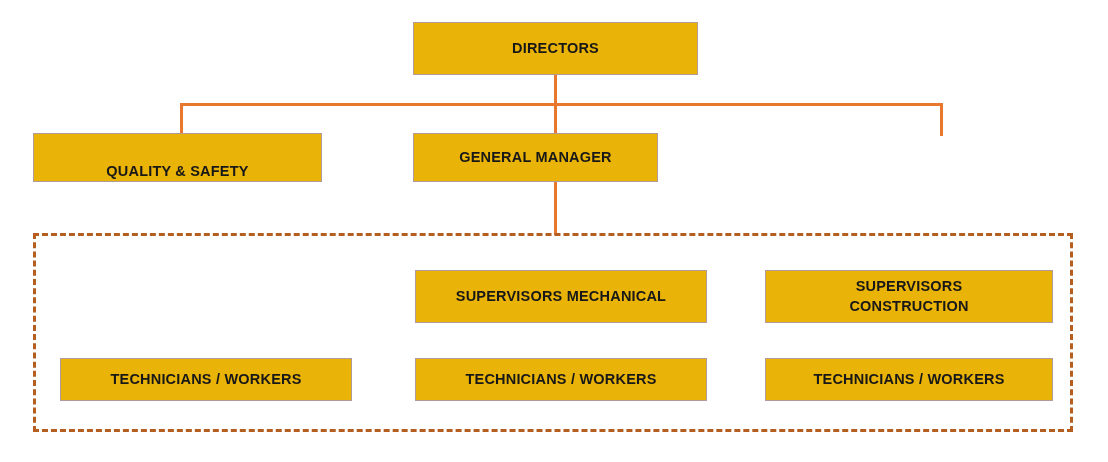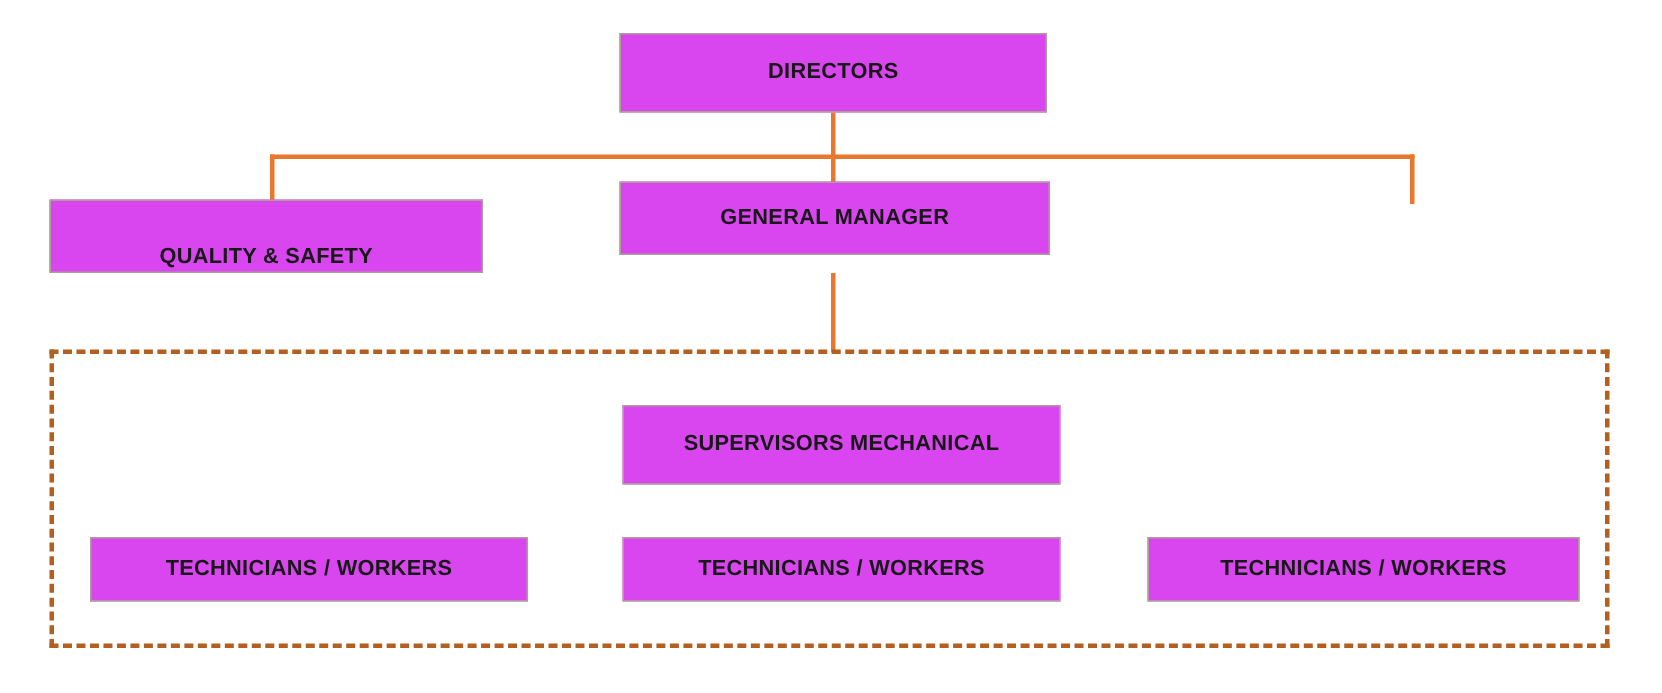--- a/index.html
+++ b/index.html
@@ -17,21 +17,21 @@
     width: 1108px;
     height: 462px;
     background: #ffffff;
     overflow: hidden;
   }
 
   
   .node {
     position: absolute;
     box-sizing: border-box;
-    background: #d946ef;
+    background: #eab308;
     border: 1.5px solid #b09a9a;
     display: flex;
     align-items: center;
     justify-content: center;
     text-align: center;
     z-index: 3;
   }
   .node .label {
     font-family: "Liberation Sans", sans-serif;
     font-weight: bold;
@@ -40,21 +40,21 @@
     color: #181818;
     line-height: 1.32;
     padding: 0 6px;
     white-space: pre-line;
   }
 
   
   #node-directors      { left: 413px; top: 22px;  width: 285px; height: 53px; }
 
   #node-quality        { left: 33px;  top: 133px; width: 289px; height: 49px; align-items: flex-end; }
-  #node-general-manager{ left: 413px; top: 121px; width: 287px; height: 49px; align-items: center; }
+  #node-general-manager{ left: 413px; top: 133px; width: 245px; height: 49px; align-items: center; }
   #node-hr-finance     { left: 785px; top: 133px; width: 288px; height: 49px; }
 
   #node-sup-electrical { left: 60px;  top: 270px; width: 292px; height: 53px; }
   #node-sup-mechanical { left: 415px; top: 270px; width: 292px; height: 53px; }
   #node-sup-construction{ left: 765px; top: 270px; width: 288px; height: 53px; }
 
   #node-tech-1         { left: 60px;  top: 358px; width: 292px; height: 43px; }
   #node-tech-2         { left: 415px; top: 358px; width: 292px; height: 43px; }
   #node-tech-3         { left: 765px; top: 358px; width: 288px; height: 43px; }
 
@@ -112,20 +112,24 @@
   <div class="node" id="node-quality">
     <span class="label">QUALITY &amp; SAFETY</span>
   </div>
   <div class="node" id="node-general-manager">
     <span class="label">GENERAL MANAGER</span>
   </div>
 
   <div class="node" id="node-sup-mechanical">
     <span class="label">SUPERVISORS MECHANICAL</span>
   </div>
+  <div class="node" id="node-sup-construction">
+    <span class="label">SUPERVISORS
+CONSTRUCTION</span>
+  </div>
 
   <div class="node" id="node-tech-1">
     <span class="label">TECHNICIANS / WORKERS</span>
   </div>
   <div class="node" id="node-tech-2">
     <span class="label">TECHNICIANS / WORKERS</span>
   </div>
   <div class="node" id="node-tech-3">
     <span class="label">TECHNICIANS / WORKERS</span>
   </div>

